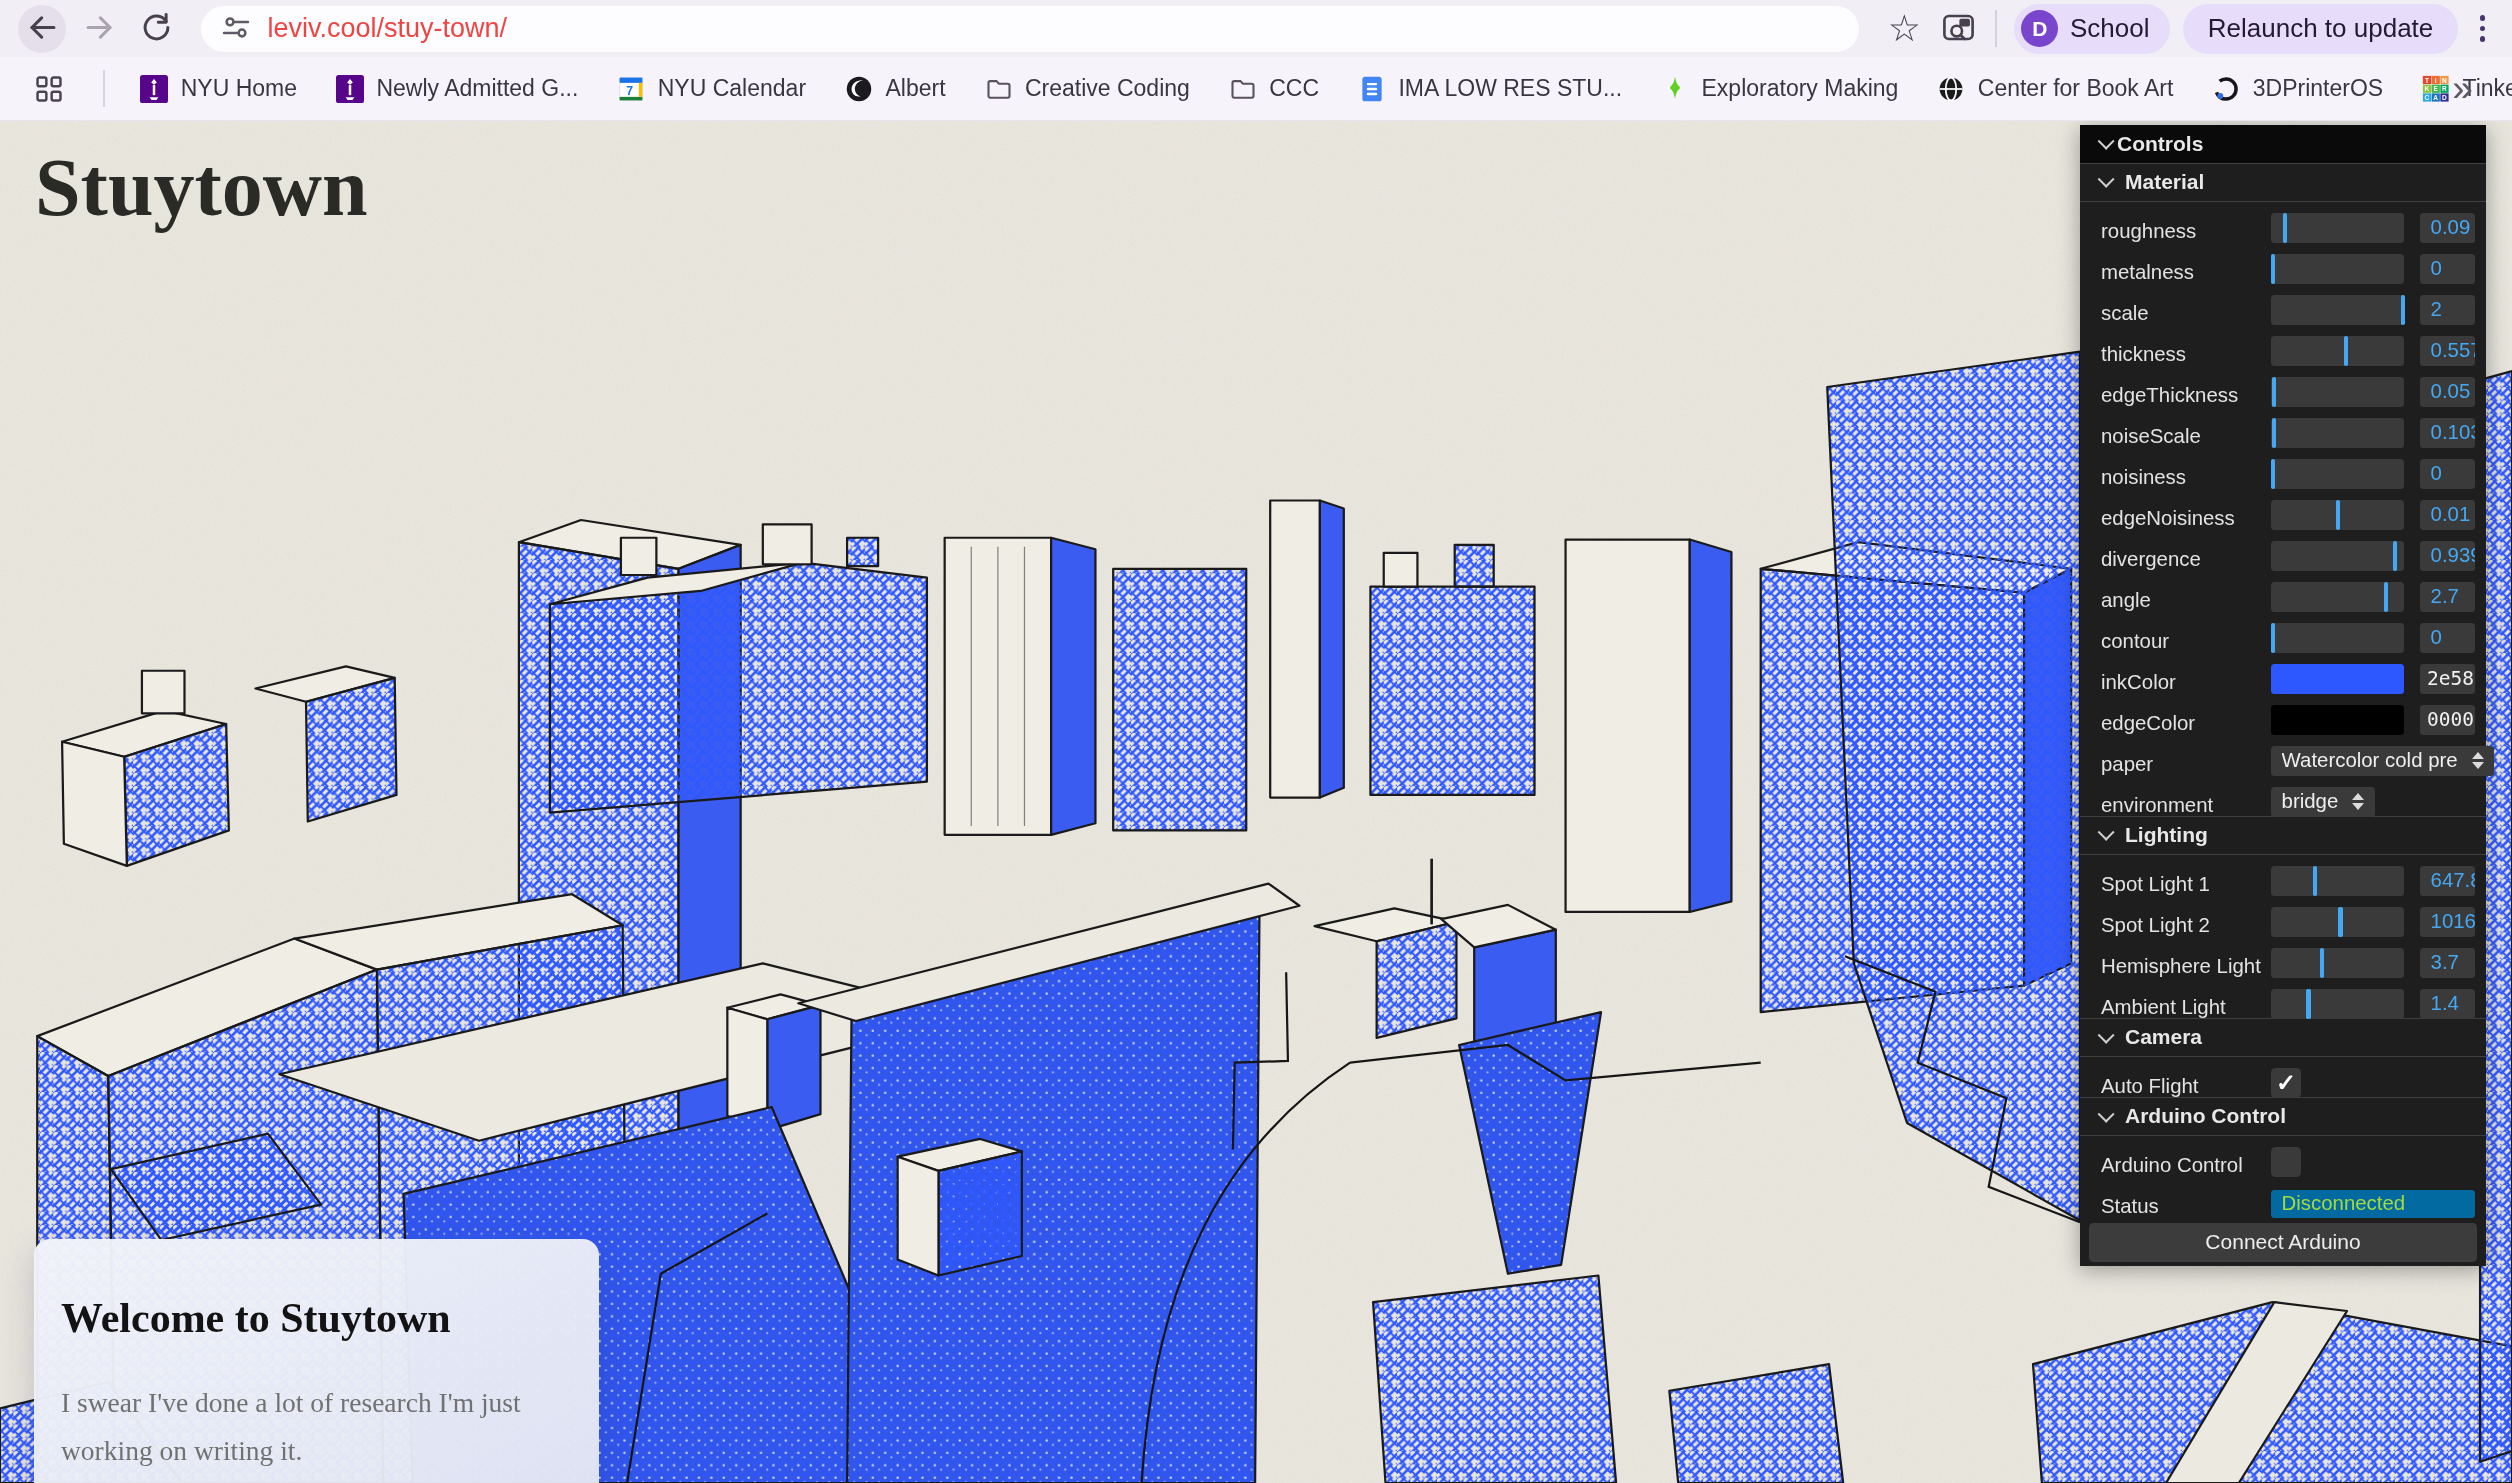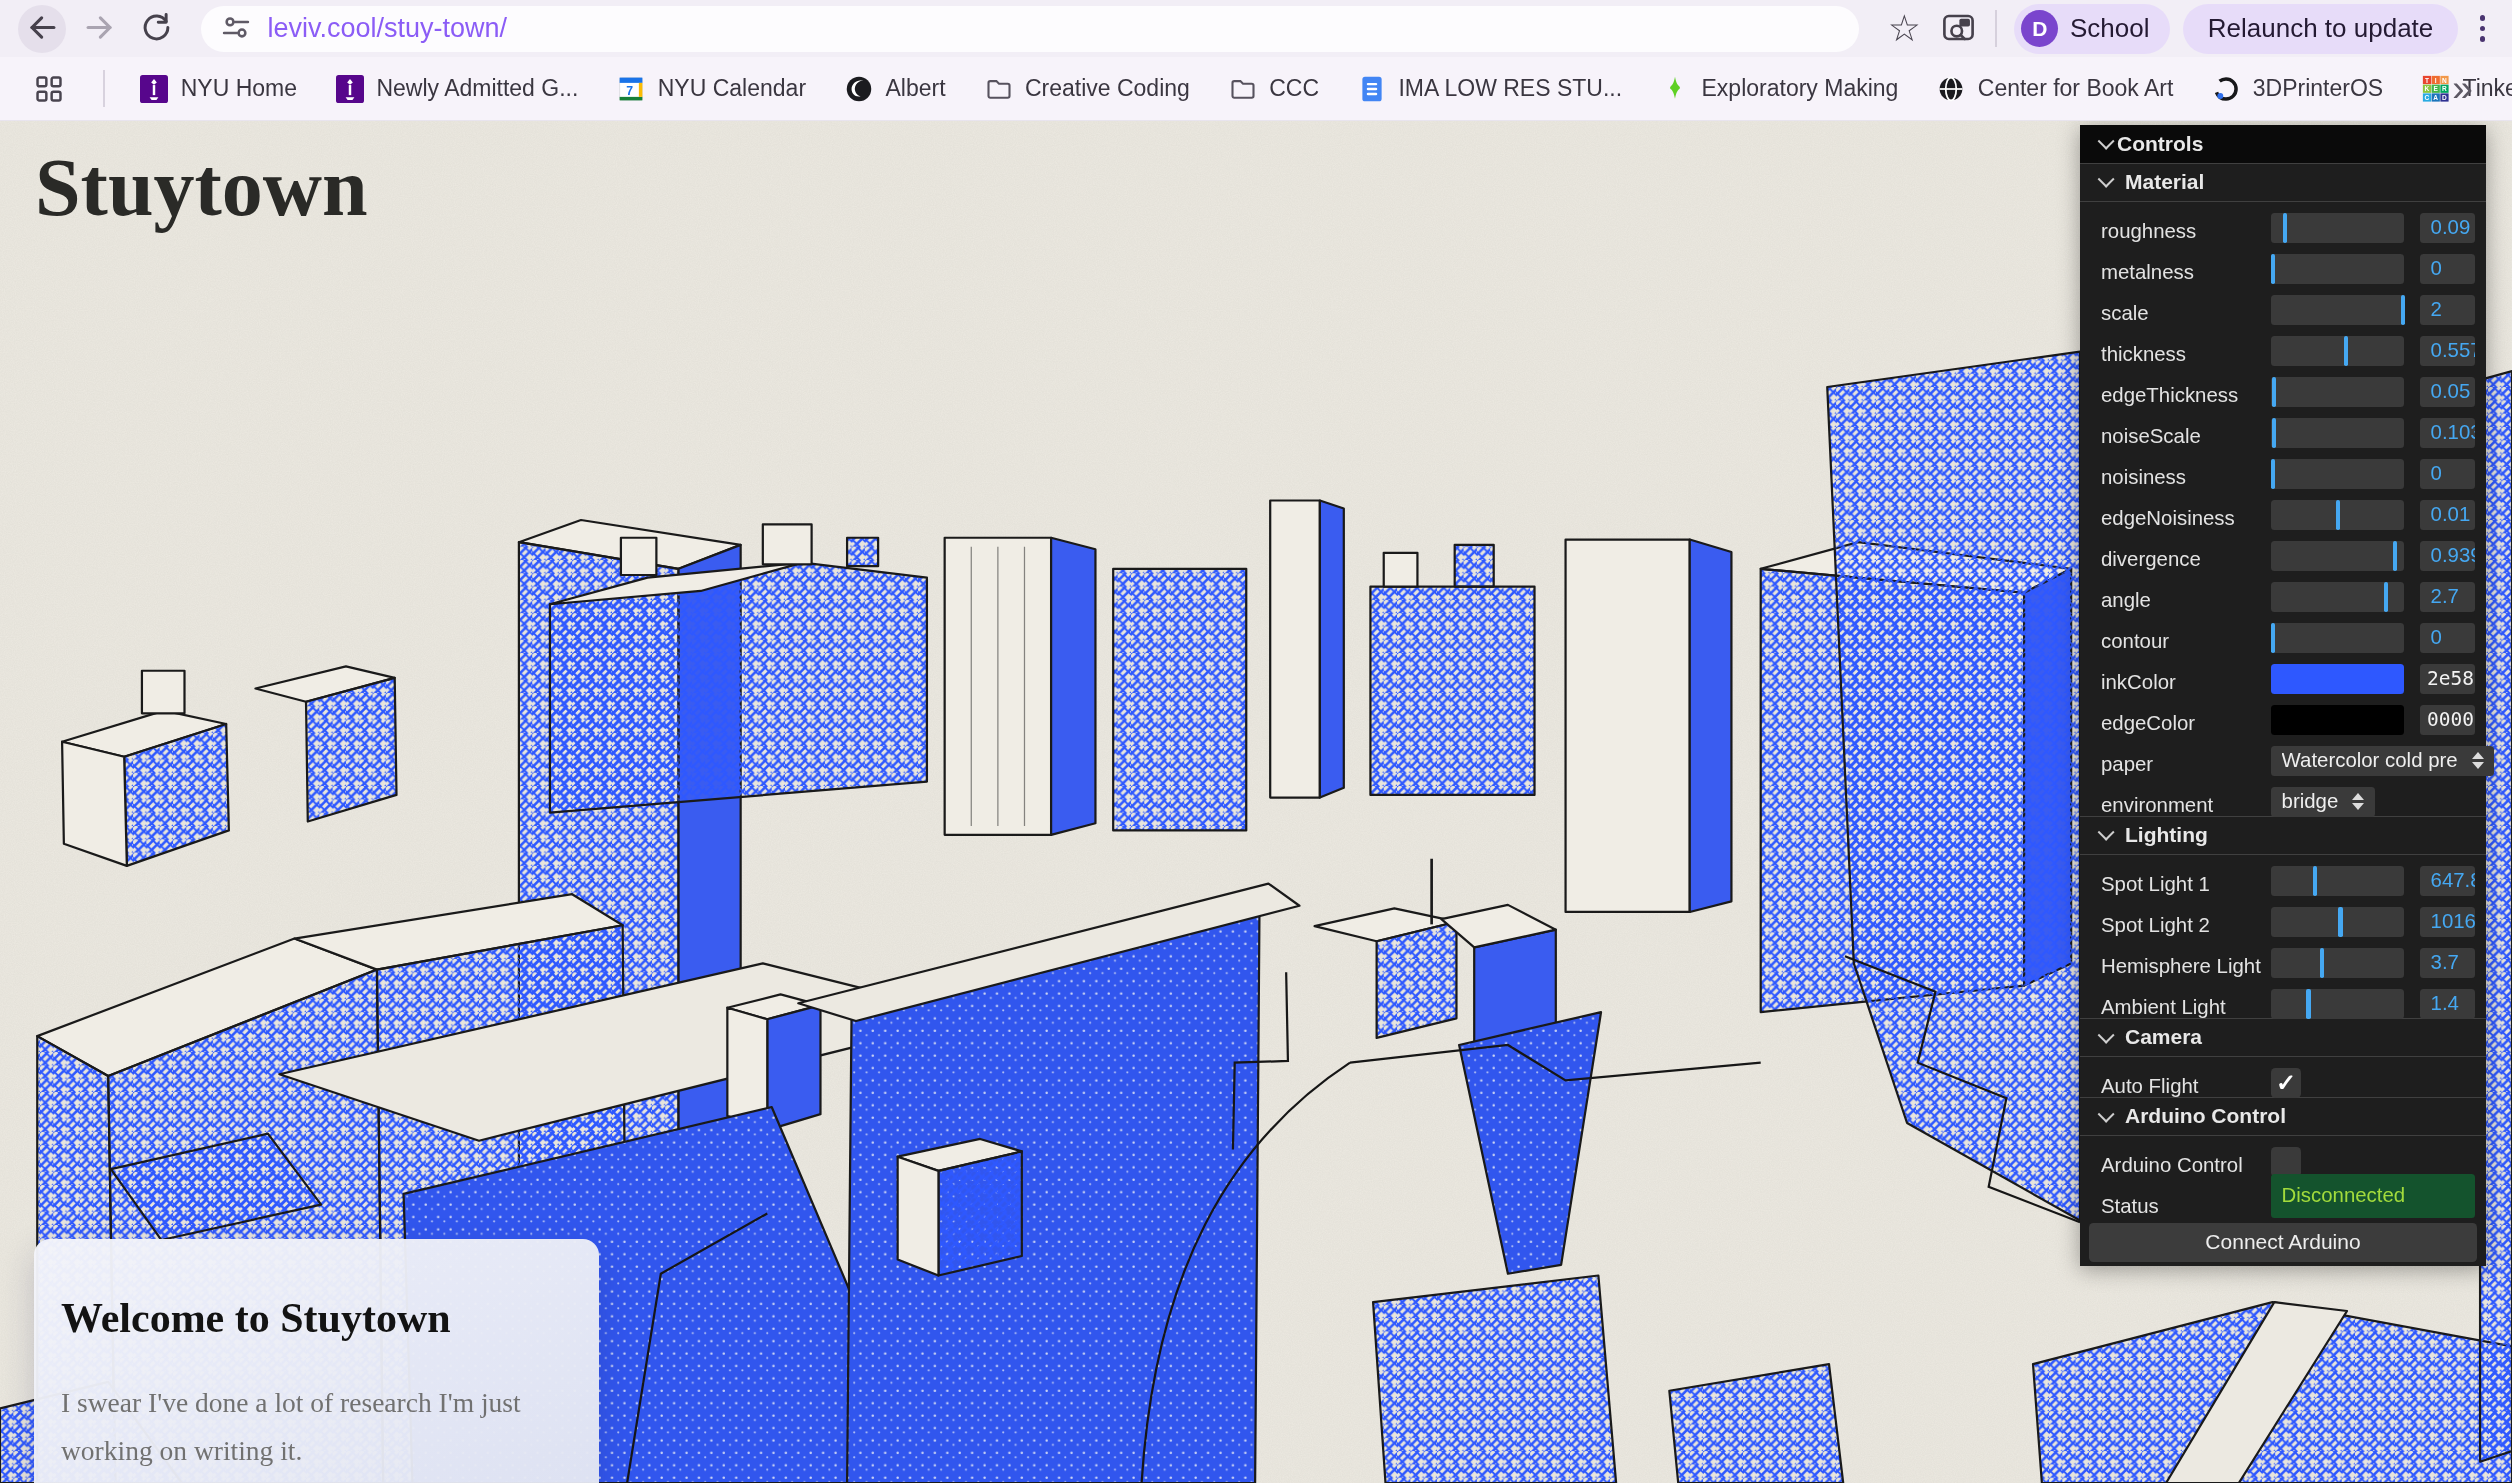--- a/index.html
+++ b/index.html
@@ -3,21 +3,21 @@
 <meta charset="utf-8">
 <style>
   * { margin:0; padding:0; box-sizing:border-box; }
   html,body { width:2512px; height:1483px; overflow:hidden; font-family:"Liberation Sans", sans-serif; }
 
   
   .toolbar{ height:57px; background:#f2eef6; display:flex; align-items:center; padding:0 18px; gap:9px; }
   .nav-btn{ width:48px; height:48px; border-radius:50%; display:flex; align-items:center; justify-content:center; flex:none; }
   .nav-btn.back{ background:#e5dfeb; }
   .url-pill{ flex:1; height:46px; background:#fdfcfe; border-radius:23px; display:flex; align-items:center; padding:0 18px; margin:0 12.4px; gap:14px; min-width:0; }
-  .url-text{ font-size:27px; color:#8b5cf6; white-space:nowrap; }
+  .url-text{ font-size:27px; color:#ef4444; white-space:nowrap; }
   .tb-right{ display:flex; align-items:center; gap:12.4px; flex:none; }
   .star{ font-size:37px; color:#49444f; line-height:1; padding:0 7px; }
   .tb-sep{ width:1.8px; height:37px; background:#d6d0dc; margin:0 5.3px; }
   .chip{ height:50px; border-radius:25px; background:#e7dcf9; display:flex; align-items:center; gap:11.5px; padding:0 21px 0 7px; font-size:26px; color:#241a33; flex:none; }
   .avatar{ width:37px; height:37px; border-radius:50%; background:#7a45cd; color:#fff; font-size:21px; font-weight:bold; display:flex; align-items:center; justify-content:center; }
   .relaunch{ height:50px; border-radius:25px; background:#e7dcf9; display:flex; align-items:center; padding:0 25px; font-size:26px; color:#241a33; flex:none; }
   .kebab{ display:flex; flex-direction:column; gap:5.3px; padding:0 9px; }
   .kebab i{ width:5.3px; height:5.3px; border-radius:50%; background:#4a3470; }
 
   
@@ -63,21 +63,21 @@
   .swatch{ width:133px; height:30px; border-radius:3.5px; flex:none; }
   .gsel{ height:30px; background:#3a3a3a; border-radius:3.5px; display:flex; align-items:center;
     justify-content:space-between; padding:0 10.6px; color:#efefef; gap:14px; }
   .gsel.wide{ flex:1; }
   .updown{ display:flex; flex-direction:column; gap:2.7px; flex:none; }
   .updown i{ width:0; height:0; border-left:6.2px solid transparent; border-right:6.2px solid transparent; display:block; }
   .updown i.up{ border-bottom:7px solid #dcdcdc; }
   .updown i.dn{ border-top:7px solid #dcdcdc; }
   .cb{ width:30px; height:30px; background:#3a3a3a; border-radius:4.4px; display:flex; align-items:center;
     justify-content:center; color:#fff; font-size:24px; font-weight:bold; flex:none; }
-  .tinput{ flex:1; height:44px; background:#14532d; border-radius:3.5px; display:flex; align-items:center;
+  .tinput{ flex:1; height:28px; background:#0369a1; border-radius:3.5px; display:flex; align-items:center;
     padding-left:10.6px; font-size:20.4px; }
   .btn-row{ height:48px; padding:4.4px 9px; }
   .gbtn{ width:100%; height:39px; background:#3c3c3c; border:none; border-radius:4.4px; color:#ededed;
     font-size:21px; font-family:"Liberation Sans", sans-serif; }
 </style>
 </head>
 <body>
 
 <div class="toolbar">
   <div class="nav-btn back">

